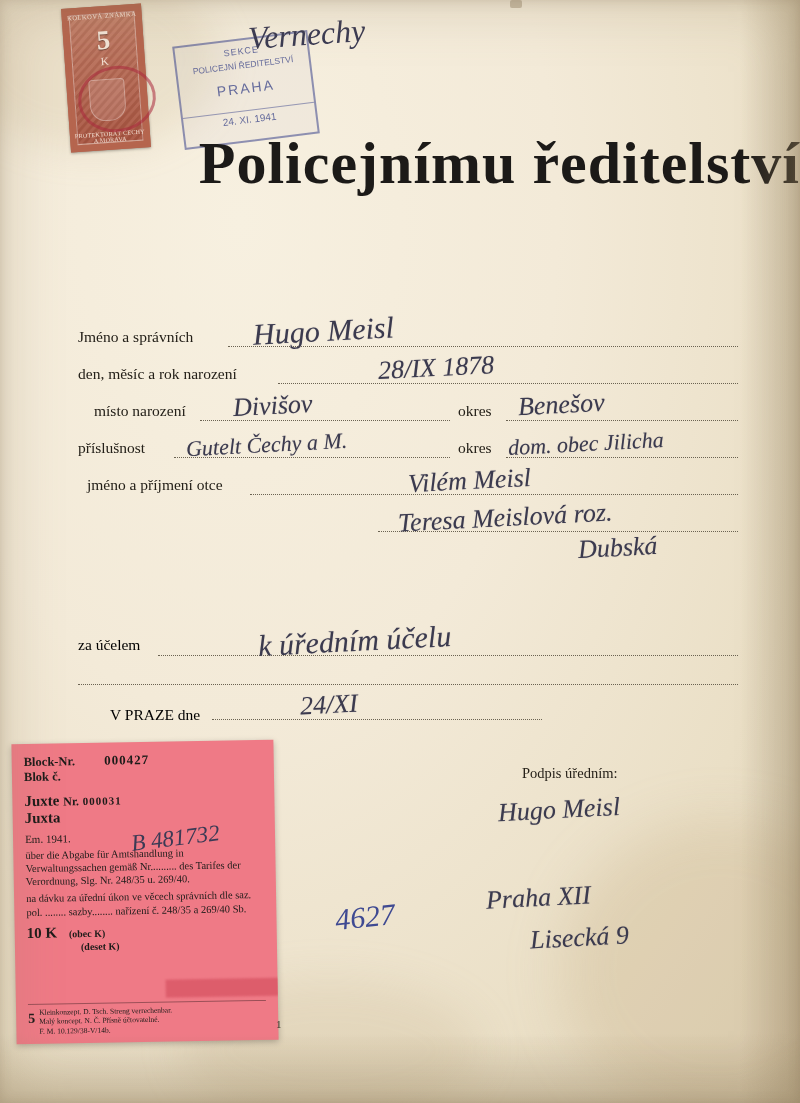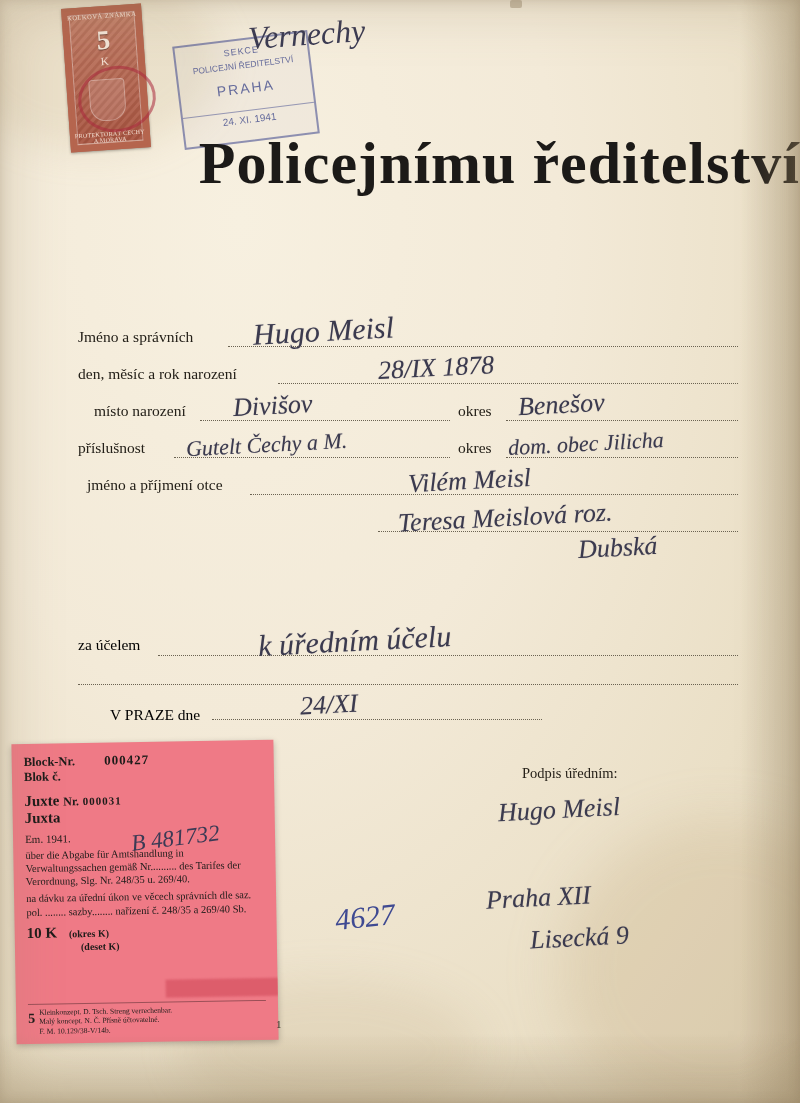--- a/index.html
+++ b/index.html
@@ -444,21 +444,21 @@
       <div class="jux" style="margin-top:0;">
         <span>Juxta</span>
       </div>
 
       <div class="em">Em. 1941.</div>
       <div class="body">über die Abgabe für Amtshandlung in Verwaltungssachen gemäß Nr.......... des Tarifes der Verordnung, Slg. Nr. 248/35 u. 269/40.</div>
       <div class="body">na dávku za úřední úkon ve věcech správních dle saz. pol. ........ sazby........ nařízení č. 248/35 a 269/40 Sb.</div>
 
       <div class="amount">
         <span>10 K</span>
-        <small style="margin-left:8px;">(okres K)</small>
+        <small style="margin-left:8px;">(obec K)</small>
         <small style="display:block;margin-left:54px;">(deset K)</small>
       </div>
     </div>
 
     <div class="r-handnum">B 481732</div>
     <div class="r-smear"></div>
 
     <div class="foot">
       <span class="big5" style="float:left;margin-right:4px;margin-top:2px;">5</span>
       <div>Kleinkonzept.    D. Tsch.   Streng verrechenbar.</div>

